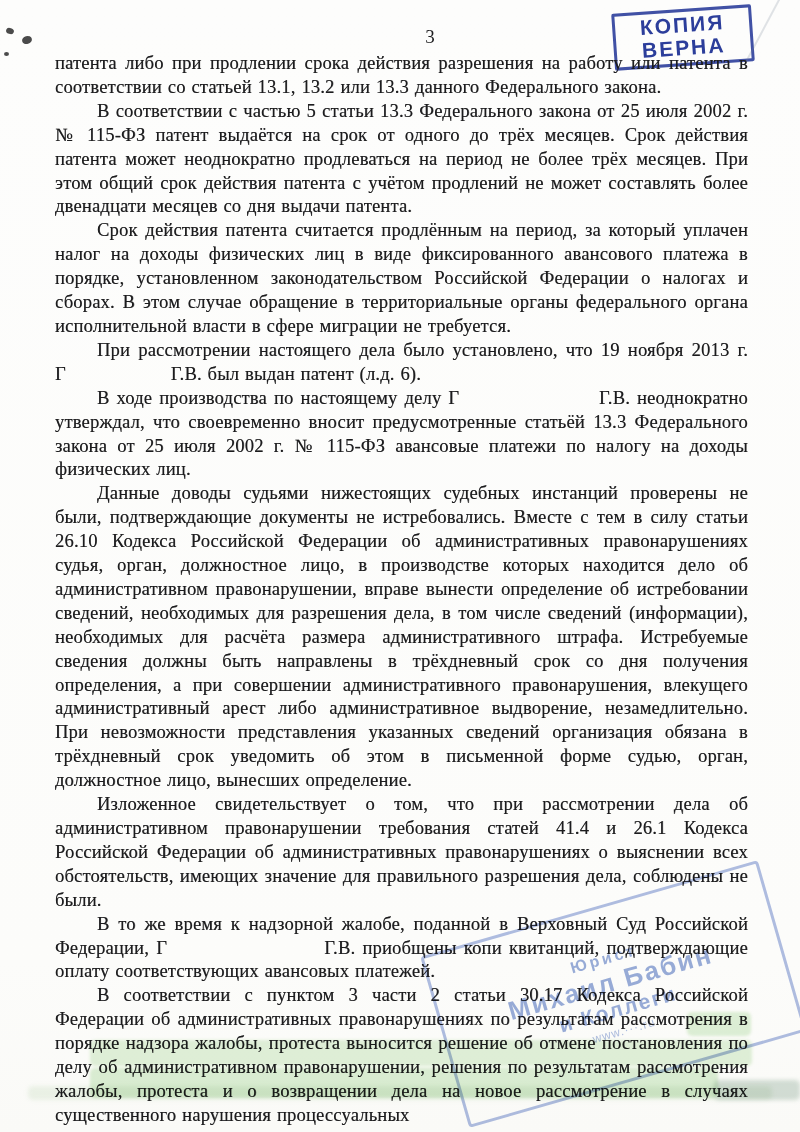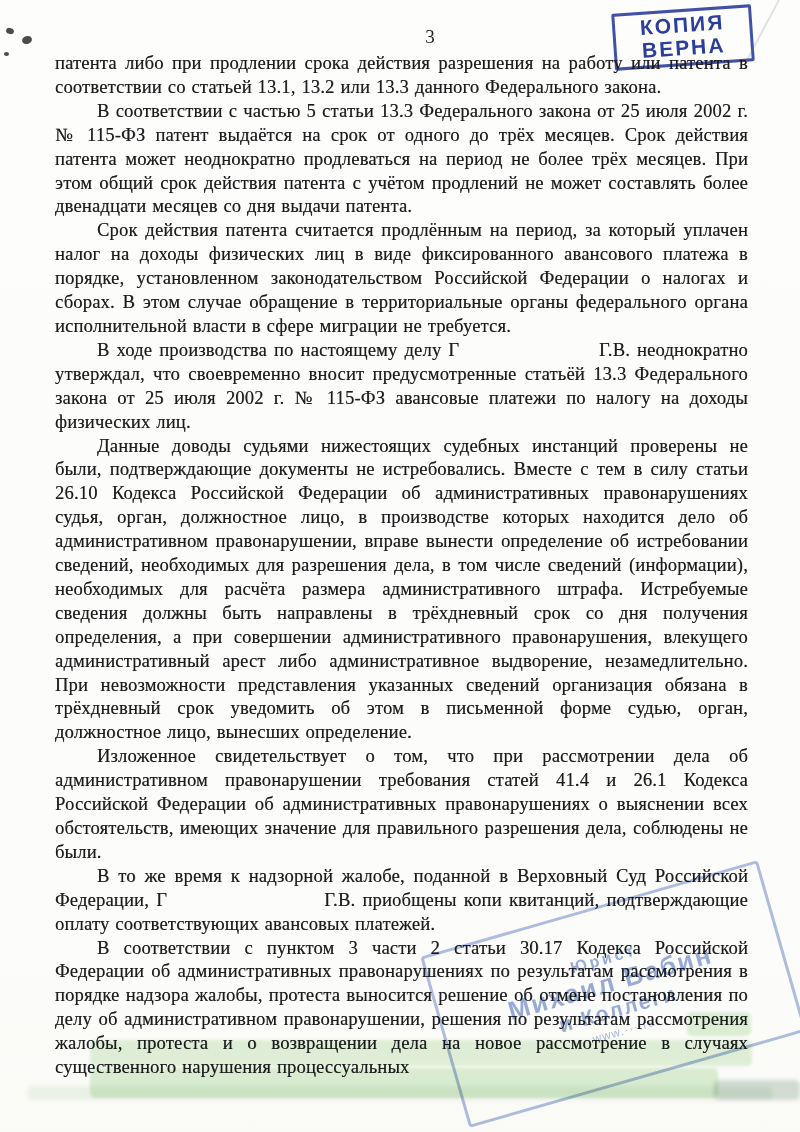--- a/index.html
+++ b/index.html
@@ -72,20 +72,21 @@
 
   <div class="stamp">
     <div>КОПИЯ</div>
     <div>ВЕРНА</div>
   </div>
 
   <div class="body-text">
     <p class="no-indent">патента либо при продлении срока действия разрешения на работу или патента в соответствии со статьей 13.1, 13.2 или 13.3 данного Федерального закона.</p>
     <p>В соответствии с частью 5 статьи 13.3 Федерального закона от 25 июля 2002 г. № 115-ФЗ патент выдаётся на срок от одного до трёх месяцев. Срок действия патента может неоднократно продлеваться на период не более трёх месяцев. При этом общий срок действия патента с учётом продлений не может составлять более двенадцати месяцев со дня выдачи патента.</p>
     <p>Срок действия патента считается продлённым на период, за который уплачен налог на доходы физических лиц в виде фиксированного авансового платежа в порядке, установленном законодательством Российской Федерации о налогах и сборах. В этом случае обращение в территориальные органы федерального органа исполнительной власти в сфере миграции не требуется.</p>
+    <p>При рассмотрении настоящего дела было установлено, что 19 ноября 2013 г. Г&nbsp;&nbsp;&nbsp;&nbsp;&nbsp;&nbsp;&nbsp;&nbsp;&nbsp;&nbsp;&nbsp;&nbsp;&nbsp;&nbsp;&nbsp;&nbsp;&nbsp;&nbsp;Г.В. был выдан патент (л.д. 6).</p>
     <p>В ходе производства по настоящему делу Г&nbsp;&nbsp;&nbsp;&nbsp;&nbsp;&nbsp;&nbsp;&nbsp;&nbsp;&nbsp;&nbsp;&nbsp;&nbsp;&nbsp;&nbsp;&nbsp;&nbsp;&nbsp;&nbsp;&nbsp;Г.В. неоднократно утверждал, что своевременно вносит предусмотренные статьёй 13.3 Федерального закона от 25 июля 2002 г. № 115-ФЗ авансовые платежи по налогу на доходы физических лиц.</p>
     <p>Данные доводы судьями нижестоящих судебных инстанций проверены не были, подтверждающие документы не истребовались. Вместе с тем в силу статьи 26.10 Кодекса Российской Федерации об административных правонарушениях судья, орган, должностное лицо, в производстве которых находится дело об административном правонарушении, вправе вынести определение об истребовании сведений, необходимых для разрешения дела, в том числе сведений (информации), необходимых для расчёта размера административного штрафа. Истребуемые сведения должны быть направлены в трёхдневный срок со дня получения определения, а при совершении административного правонарушения, влекущего административный арест либо административное выдворение, незамедлительно. При невозможности представления указанных сведений организация обязана в трёхдневный срок уведомить об этом в письменной форме судью, орган, должностное лицо, вынесших определение.</p>
     <p>Изложенное свидетельствует о том, что при рассмотрении дела об административном правонарушении требования статей 41.4 и 26.1 Кодекса Российской Федерации об административных правонарушениях о выяснении всех обстоятельств, имеющих значение для правильного разрешения дела, соблюдены не были.</p>
     <p>В то же время к надзорной жалобе, поданной в Верховный Суд Российской Федерации, Г&nbsp;&nbsp;&nbsp;&nbsp;&nbsp;&nbsp;&nbsp;&nbsp;&nbsp;&nbsp;&nbsp;&nbsp;&nbsp;&nbsp;&nbsp;&nbsp;&nbsp;&nbsp;&nbsp;&nbsp;&nbsp;&nbsp;Г.В. приобщены копи квитанций, подтверждающие оплату соответствующих авансовых платежей.</p>
     <p>В соответствии с пунктом 3 части 2 статьи 30.17 Кодекса Российской Федерации об административных правонарушениях по результатам рассмотрения в порядке надзора жалобы, протеста выносится решение об отмене постановления по делу об административном правонарушении, решения по результатам рассмотрения жалобы, протеста и о возвращении дела на новое рассмотрение в случаях существенного нарушения процессуальных</p>
   </div>
 
   <div class="watermark">
     <div class="wm1">Юрист</div>
     <div class="wm2">Михаил Бабин</div>

